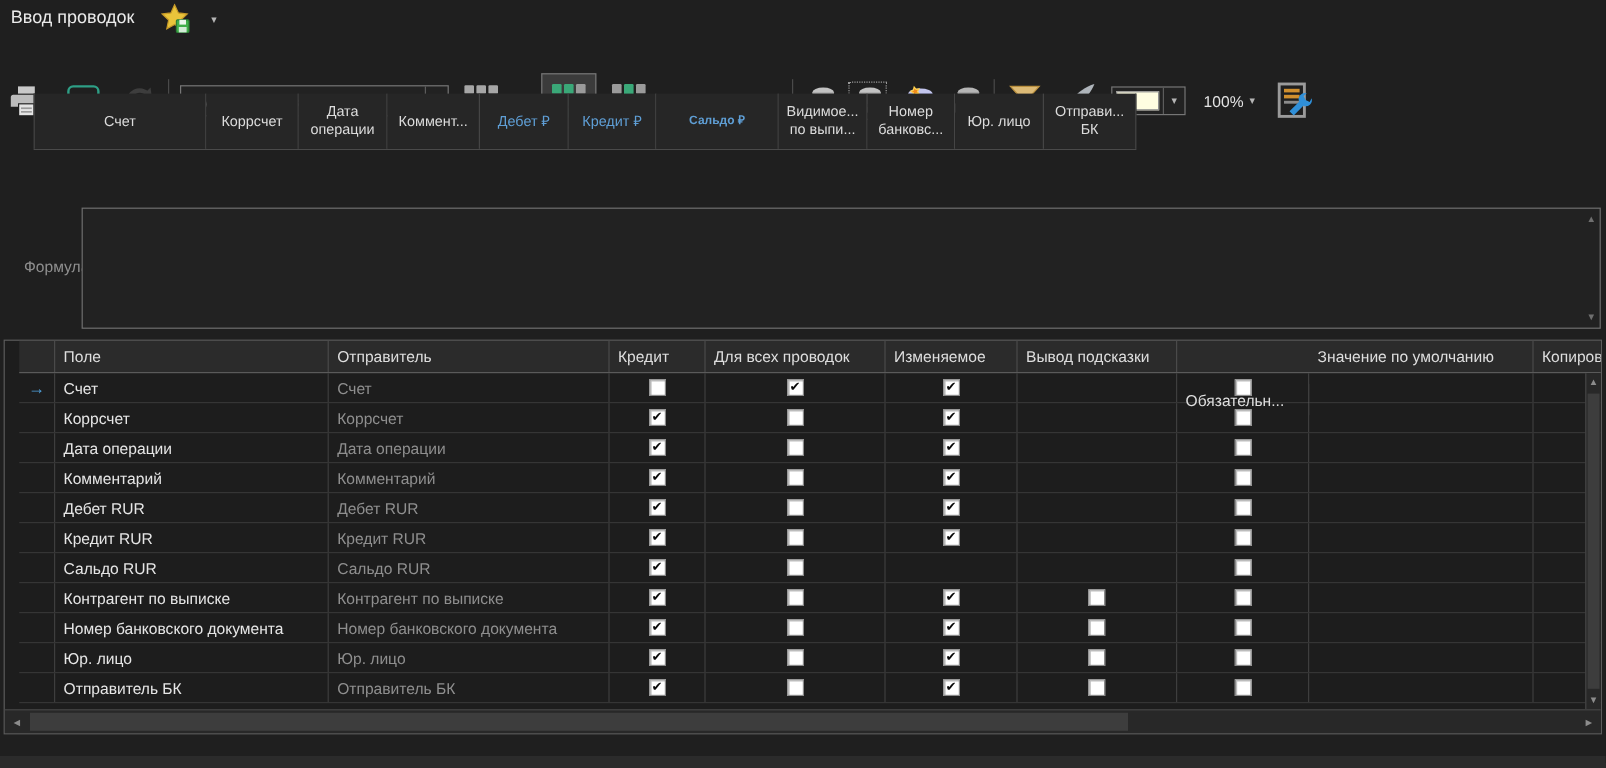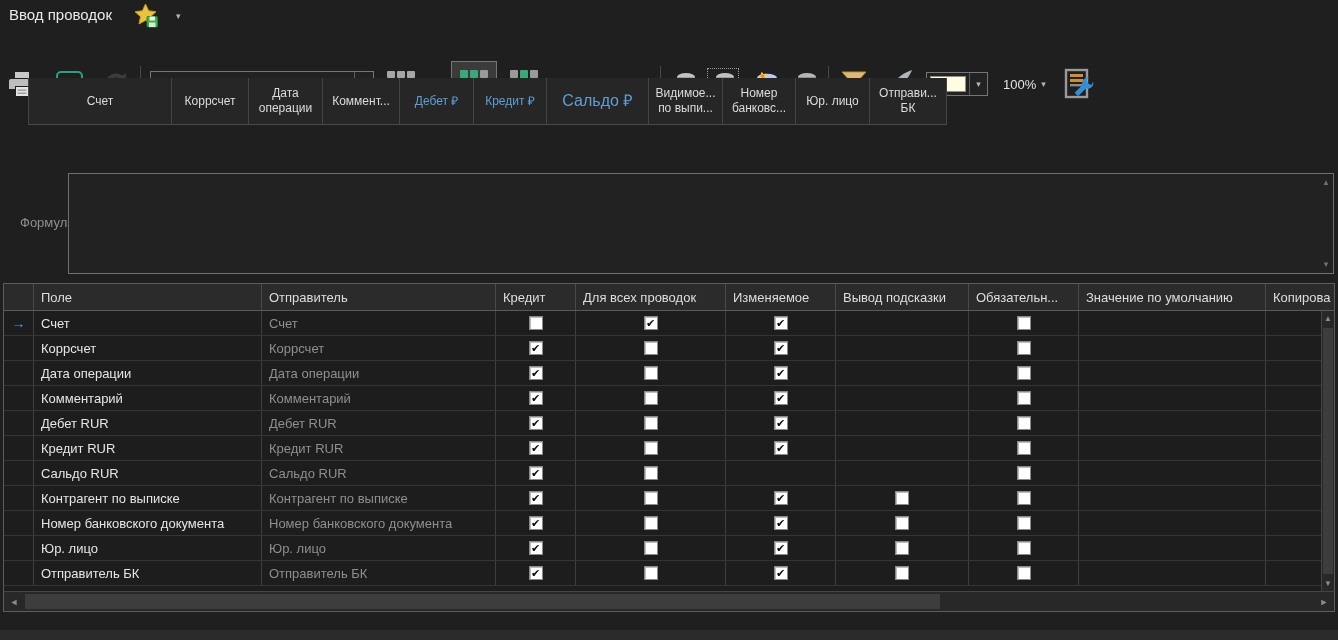--- a/index.html
+++ b/index.html
@@ -35,32 +35,32 @@
   .dotted { border:1px dotted #9a9a9a; }
 
   
   .tabsrow { position:absolute; left:0; top:78px; height:47px; width:100%; }
   .tabs { position:absolute; left:28px; top:0; height:47px; display:flex; border-bottom:1px solid #4a4a4a; }
   .tab { height:46px; border-right:1px solid #454545; background:#262626; display:flex;
          align-items:center; justify-content:center; text-align:center; font-size:12px;
          color:#dcdcdc; white-space:pre-line; line-height:1.25; padding:0 2px; }
   .tab:first-child { border-left:1px solid #454545; }
   .tab.accent { color:#5f9fd6; }
-  .tab.bold { font-weight:normal; font-size:16px; }
+  .tab.bold { font-weight:bold; font-size:10px; }
 
   
   .formula-label { position:absolute; left:20px; top:215px; color:#8f8f8f; }
   .formula-box { position:absolute; left:68px; top:173px; width:1266px; height:101px;
                  background:#222; border:1px solid #6f6f6f; }
   .fb-arrow { position:absolute; right:3px; color:#6f6f6f; font-size:8px; }
   .fb-up { top:4px; } .fb-down { bottom:4px; }
 
   
   .panel { position:absolute; left:3px; top:283px; width:1332px; height:329px;
-           background:#1d1d1d; border:1px solid #5c5c5c; overflow:hidden; }
+           background:#1d1d1d; border:1px solid #5c5c5c; overflow:hidden;padding-left:12px; }
   .ghead { display:flex; height:27px; background:#2b2b2b; border-bottom:1px solid #5a5a5a; width:1382px; }
   .hcell { height:100%; border-right:1px solid #4a4a4a; display:flex; align-items:center;
            padding:0 7px; color:#dedede; white-space:nowrap; overflow:hidden; flex:none; }
   .grow { display:flex; height:25px; border-bottom:1px solid #353535; width:1382px; }
   .cell { height:100%; border-right:1px solid #3e3e3e; display:flex; align-items:center;
           padding:0 7px; white-space:nowrap; overflow:hidden; flex:none; }
   .cell.center { justify-content:center; padding:0; }
   .fieldtx { color:#e6e6e6; }
   .nametx { color:#8f8f8f; }
   .marker { justify-content:center; padding:0; color:#4f9fd9; font-weight:bold; font-size:14px; }
@@ -291,21 +291,21 @@
 
   <div class="panel">
     <div class="ghead" id="grid-header">
         <div class="hcell" style="width: 30px;"></div>
         <div class="hcell" style="width: 228px;">Поле</div>
         <div class="hcell" style="width: 234px;">Отправитель</div>
         <div class="hcell" style="width: 80px;">Кредит</div>
         <div class="hcell" style="width: 150px;">Для всех проводок</div>
         <div class="hcell" style="width: 110px;">Изменяемое</div>
         <div class="hcell" style="width: 133px;">Вывод подсказки</div>
-        <div class="hcell" style="width: 110px;">Обязательн...</div>
+        <div class="hcell" style="width: 110px; margin-top: 36px;">Обязательн...</div>
         <div class="hcell" style="width: 187px;">Значение по умолчанию</div>
         <div class="hcell" style="width: 120px;">Копирова</div>
       </div>
     <div id="grid-body">
         <div class="grow">
           <div class="cell marker" style="width: 30px;">→</div>
           <div class="cell fieldtx" style="width: 228px;">Счет</div>
           <div class="cell nametx" style="width: 234px;">Счет</div>
           <div class="cell center" style="width: 80px;">
             <div class="cb"></div>

